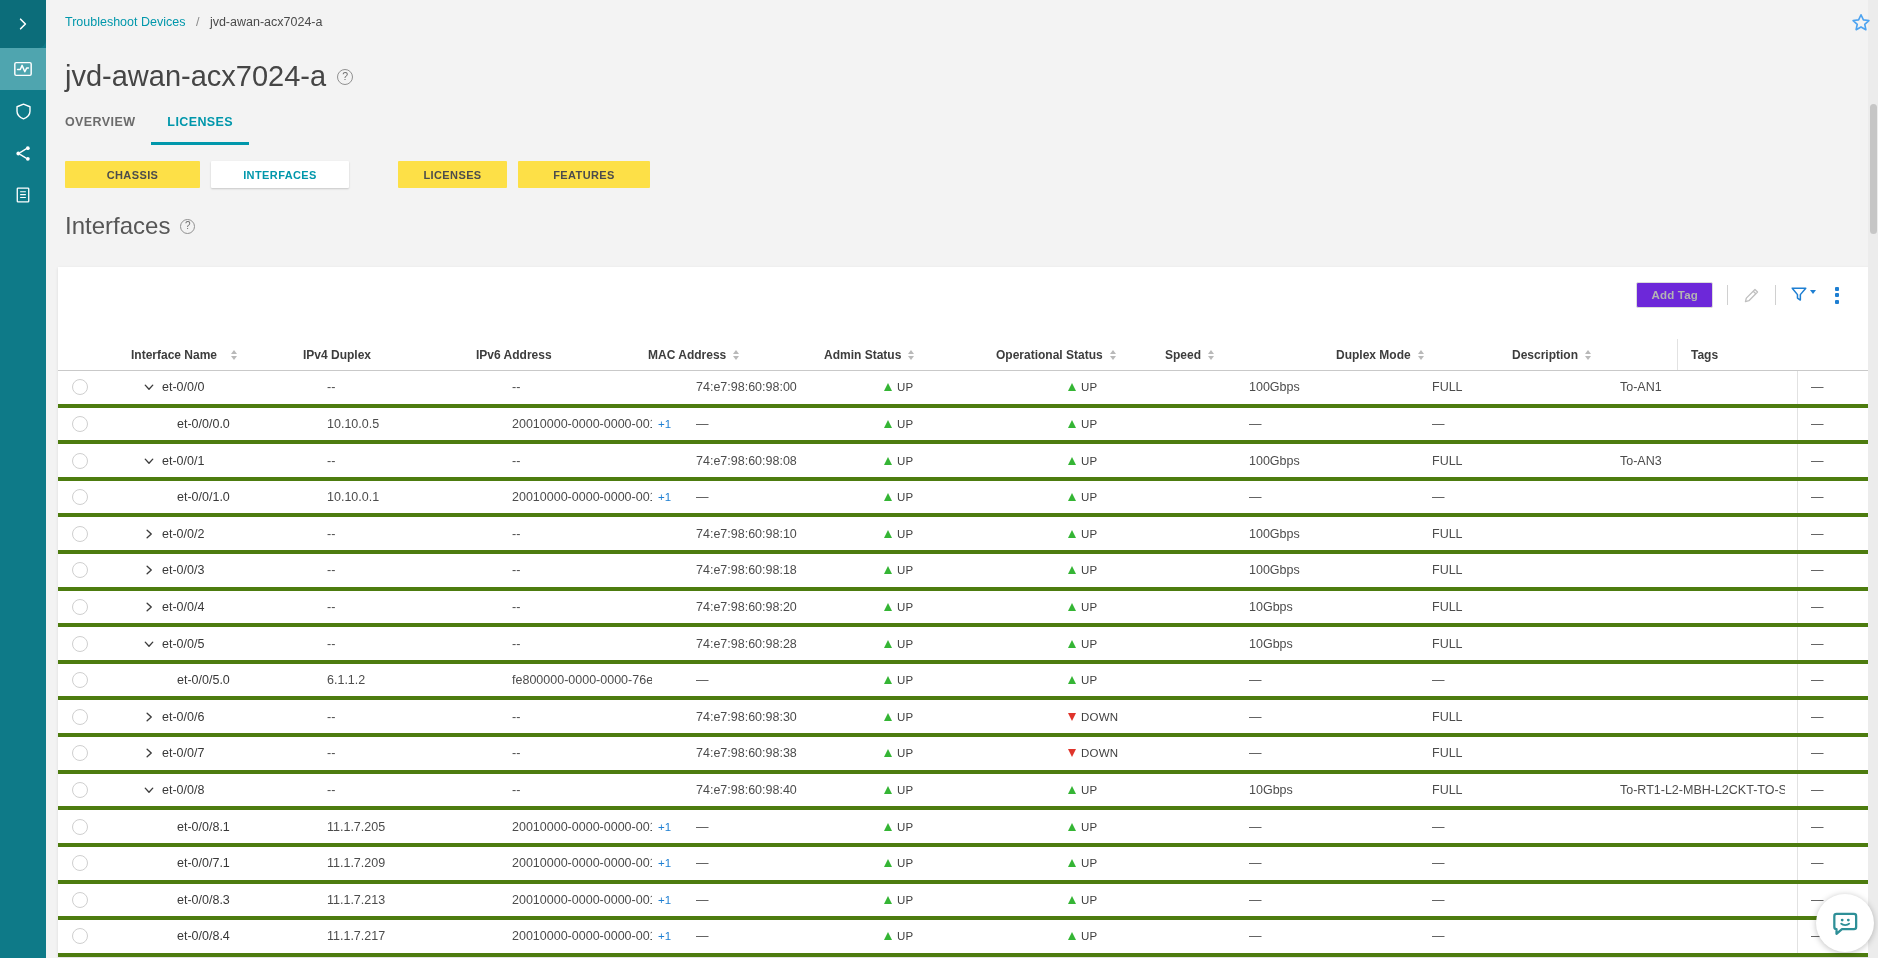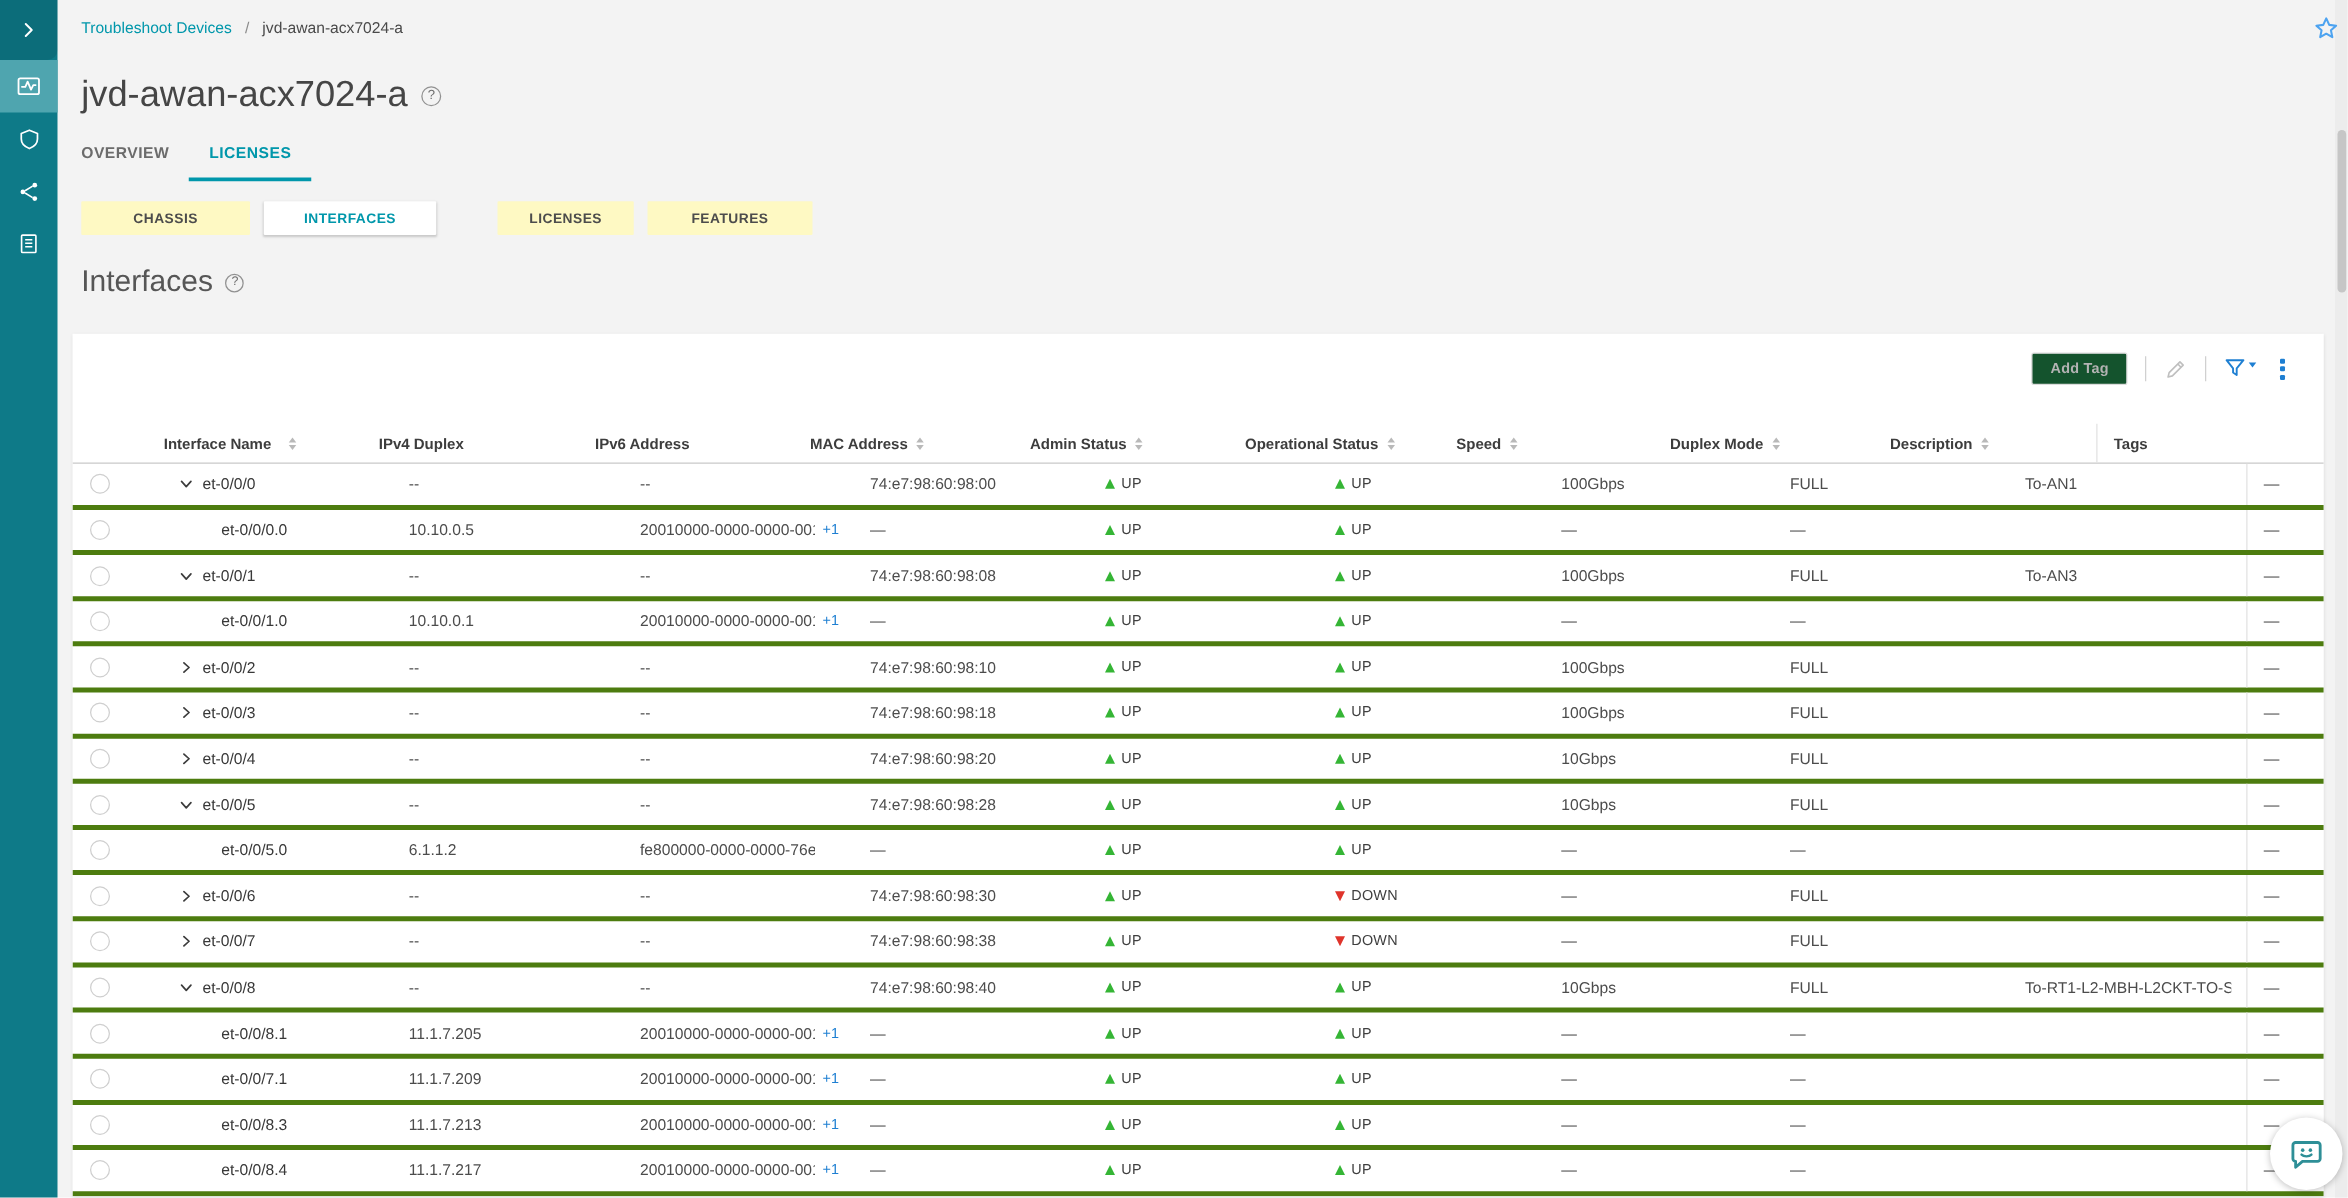--- a/index.html
+++ b/index.html
@@ -11,50 +11,50 @@
   }
   
   .sidebar { position:absolute; left:0; top:0; bottom:0; width:46px;
     background:var(--sidebar,#0e7a88); z-index:15; }
   .sb-item { width:46px; height:42px; display:flex; align-items:center; justify-content:center;
     color:#fff; cursor:pointer; }
   .sb-item.sb-expand { height:48px; background:rgba(0,0,0,.10); border-radius:0 0 8px 0; }
   .sb-item.active { background:#4fa5af; }
   .sb-ico { display:flex; align-items:center; justify-content:center; }
   
-  main { position:absolute; left:46px; top:0; right:0; bottom:0; padding:0 19px 0 12px; }
+  main { position:absolute; left:46px; top:0; right:0; bottom:0; padding:0 8px 0 12px; }
   .breadcrumb { padding-top:15px; margin-left:7px; font-size:12.5px; color:#6d6d6d; height:30px; }
   .breadcrumb a { color:var(--accent-teal,#0097ab); text-decoration:none; cursor:pointer; }
   .breadcrumb .sep { margin:0 7px; color:#8a8a8a; }
   .breadcrumb .cur { color:#4a4a4a; }
   h1 { margin:30px 0 0 7px; font-size:29px; line-height:33px; font-weight:500; color:#454545;
     display:flex; align-items:center; gap:11px; }
   .help { width:16px; height:16px; border:1px solid #919191; border-radius:50%;
     font-size:10.5px; font-weight:400; color:#6e6e6e; display:inline-flex;
     align-items:center; justify-content:center; flex:none; cursor:pointer; }
   .help.sm { width:15px; height:15px; font-size:10px; }
   .tabs { display:flex; gap:0; margin:22px 0 0 -9px; }
   .tab { padding:0 16px 13px; font-size:12.5px; font-weight:700; letter-spacing:.4px;
     color:#6b6b6b; border-bottom:3px solid transparent; cursor:pointer; }
   .tab.active { color:var(--accent-teal,#0097ab); border-bottom-color:var(--accent-teal,#0097ab); }
   .subtabs { display:flex; gap:11px; margin:16px 0 0 7px; }
   .subtab { height:27px; display:flex; align-items:center; justify-content:center;
-    background:#fef9c3; color:#4c4c4c; font-size:11px; font-weight:700; letter-spacing:.4px;
+    background:#fde047; color:#4c4c4c; font-size:11px; font-weight:700; letter-spacing:.4px;
     cursor:pointer; border-radius:1px; }
   .subtab:nth-child(1){ width:135px; } .subtab:nth-child(2){ width:138px; }
   .subtab:nth-child(3){ width:109px; } .subtab:nth-child(4){ width:132px; }
   .subtab.gap-before { margin-left:38px; }
   .subtab.active { background:#fff; color:var(--accent-teal,#0097ab); box-shadow:0 1px 2px rgba(0,0,0,.18); }
   h2 { margin:24px 0 0 7px; font-size:24px; line-height:28px; font-weight:500; color:#565656;
     display:flex; align-items:center; gap:10px; }
   
   .card { margin-top:27px; height:690px; background:#fff; box-shadow:0 1px 3px rgba(0,0,0,.10); overflow:hidden; }
   .card-toolbar { height:72px; display:flex; align-items:center; justify-content:flex-end;
     gap:14px; padding-right:26px; padding-bottom:16px; }
-  .add-tag { height:26px; padding:0 14px; background:#14532d; border:1px solid #dcdcdc; border-radius:2px;
+  .add-tag { height:26px; padding:0 14px; background:#6d28d9; border:1px solid #dcdcdc; border-radius:2px;
     color:#b3b3b3; font-size:11.5px; font-weight:600; font-family:inherit; letter-spacing:.2px; cursor:default; }
   .vsep { width:1px; height:20px; background:#d0d0d0; }
   .icon-btn { display:flex; align-items:center; cursor:pointer; }
   .filter { gap:2px; }
   .caret { width:0; height:0; border-left:3.5px solid transparent; border-right:3.5px solid transparent;
     border-top:4.5px solid var(--accent-blue,#1e7fd2); margin-top:-7px; }
   .kebab { display:flex; flex-direction:column; gap:2.5px; padding:2px 5px; }
   .kebab i { width:4px; height:4px; background:var(--accent-blue,#1e7fd2); border-radius:1px; }
   .grid { display:grid;
     grid-template-columns:62px 174px 173px 172px 176px 172px 169px 171px 176px 174px minmax(0,1fr); }

